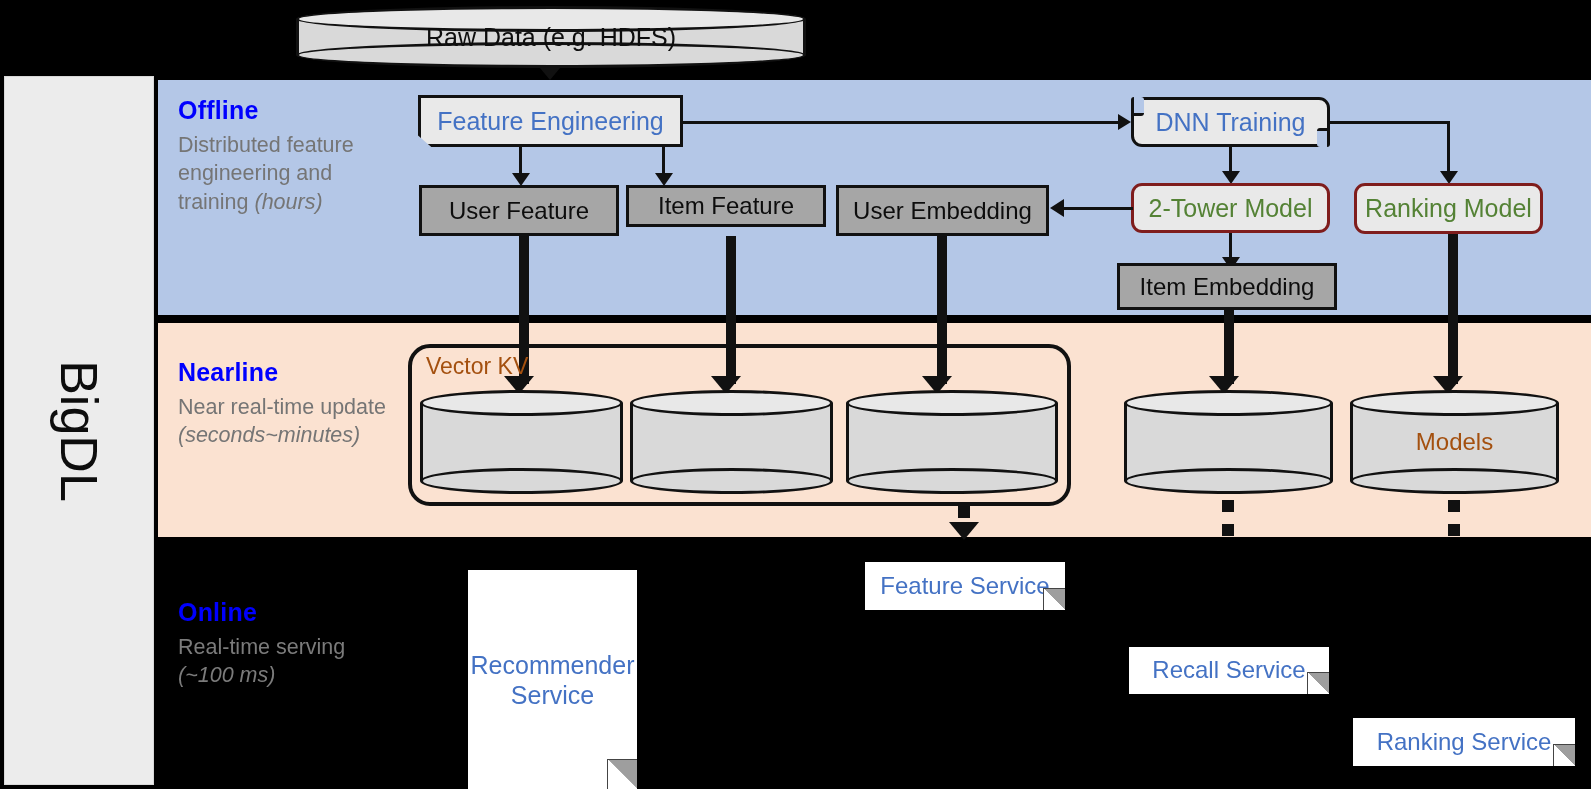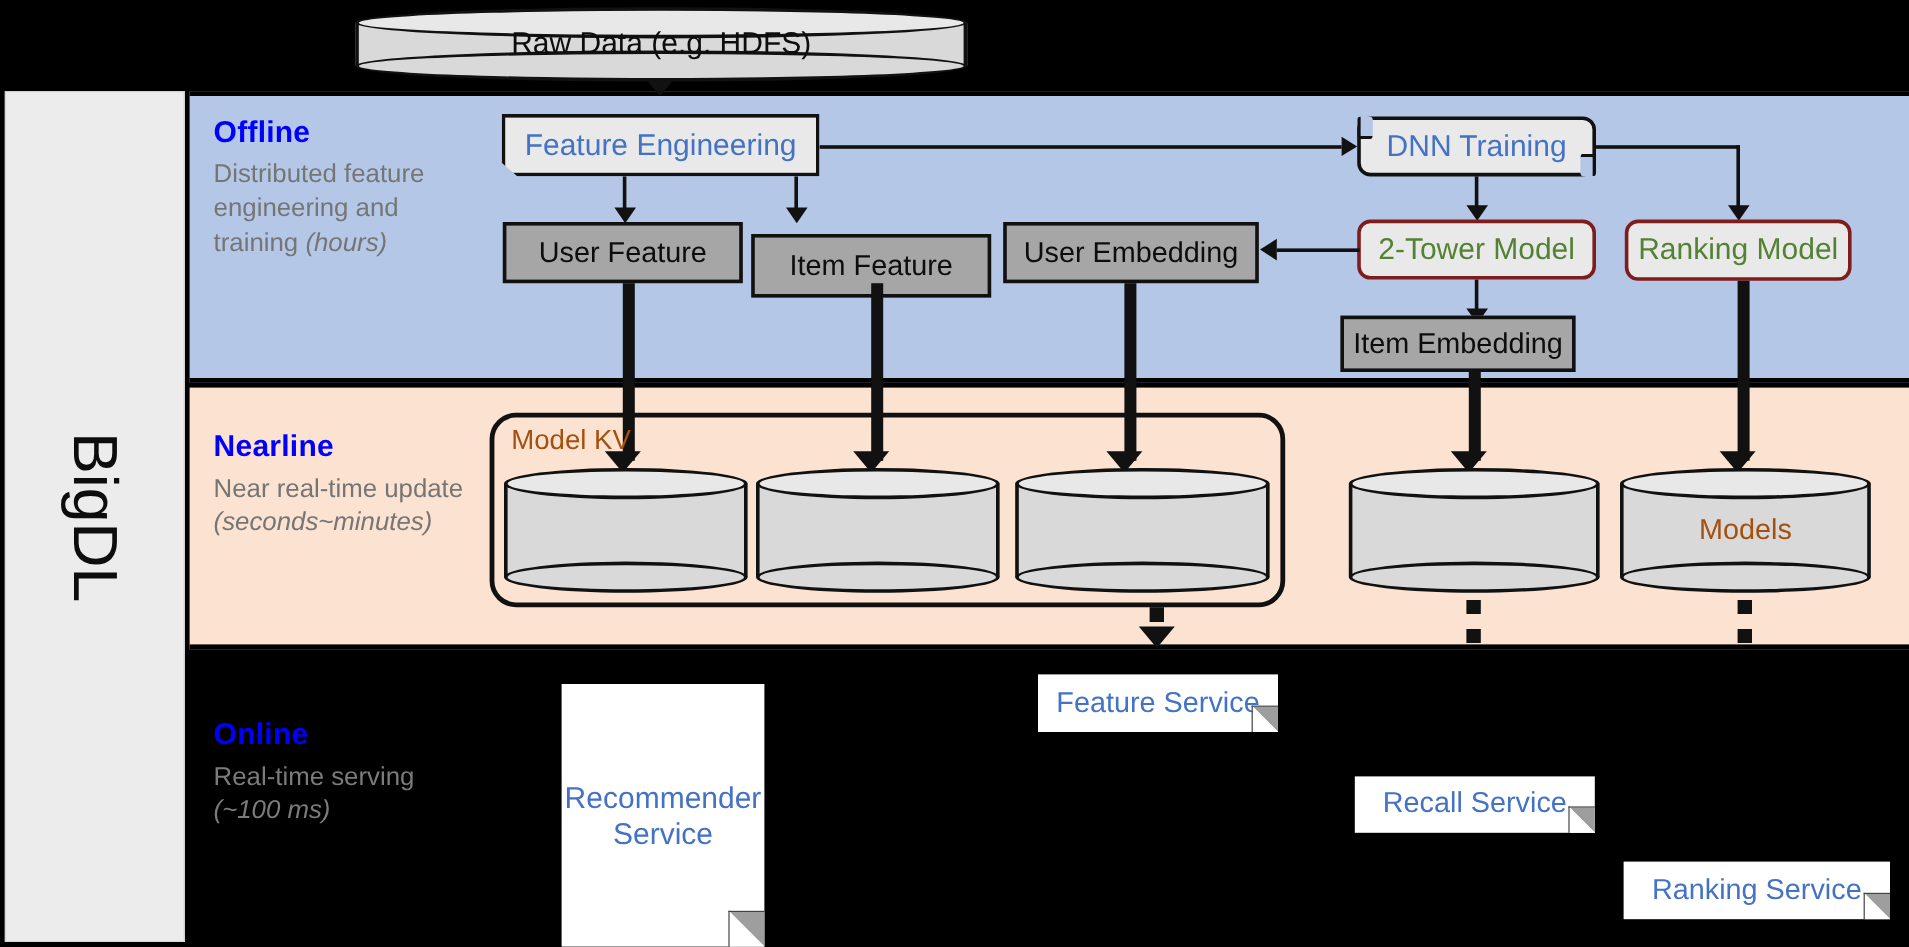--- a/index.html
+++ b/index.html
@@ -316,62 +316,62 @@
   <div class="ln ln-v" style="left:1229px; top:147px; height:26px;"></div>
   <div class="arrow-down" style="left:1222px; top:171px;"></div>
 
   <div class="ln ln-h" style="left:1330px; top:121px; width:120px;"></div>
   <div class="ln ln-v" style="left:1447px; top:121px; height:52px;"></div>
   <div class="arrow-down" style="left:1440px; top:171px;"></div>
 
   <div class="node gray-box" style="left:419px; top:185px; width:200px; height:51px;">
     <span>User Feature</span>
   </div>
-  <div class="node gray-box" style="left:626px; top:195px; width:200px; height:53px;justify-content:center;">
+  <div class="node gray-box" style="left:626px; top:185px; width:200px; height:42px;justify-content:center;">
     <span>Item Feature</span>
   </div>
   <div class="node gray-box" style="left:836px; top:185px; width:213px; height:51px;">
     <span>User Embedding</span>
   </div>
 
   <div class="node proc-box green-txt" style="left:1131px; top:183px; width:199px; height:50px;">
     <span>2-Tower Model</span>
   </div>
 
   <div class="ln ln-h" style="left:1064px; top:207px; width:69px;"></div>
   <div class="arrow-left" style="left:1050px; top:199px;"></div>
 
   <div class="node proc-box green-txt" style="left:1354px; top:183px; width:189px; height:51px;">
     <span>Ranking Model</span>
   </div>
 
   <div class="ln ln-v" style="left:1229px; top:233px; height:27px;"></div>
   <div class="arrow-down" style="left:1222px; top:257px;"></div>
 
-  <div class="node gray-box" style="left:1117px; top:263px; width:196px; height:47px;">
+  <div class="node gray-box" style="left:1117px; top:263px; width:220px; height:47px;">
     <span>Item Embedding</span>
   </div>
 
   <div class="ln thick-v" style="left:519px; top:236px; height:148px;"></div>
   <div class="arrow-down fat" style="left:504px; top:376px;"></div>
 
   <div class="ln thick-v" style="left:726px; top:236px; height:148px;"></div>
   <div class="arrow-down fat" style="left:711px; top:376px;"></div>
 
   <div class="ln thick-v" style="left:937px; top:236px; height:148px;"></div>
   <div class="arrow-down fat" style="left:922px; top:376px;"></div>
 
   <div class="ln thick-v" style="left:1224px; top:310px; height:74px;"></div>
   <div class="arrow-down fat" style="left:1209px; top:376px;"></div>
 
   <div class="ln thick-v" style="left:1448px; top:234px; height:150px;"></div>
   <div class="arrow-down fat" style="left:1433px; top:376px;"></div>
 
   <div id="redis-group" style="left:408px; top:344px; width:663px; height:162px;"></div>
-  <div id="redis-label" style="left:426px; top:353px;">Model KV</div>
+  <div id="redis-label" style="left:426px; top:353px;">Vector KV</div>
 
   <div class="cyl" style="left:420px; top:390px; width:203px; height:104px;">
     <div class="bottom"></div>
     <div class="body"></div>
     <div class="top"></div>
     <div class="cyl-label"></div>
   </div>
   <div class="cyl" style="left:630px; top:390px; width:203px; height:104px;">
     <div class="bottom"></div>
     <div class="body"></div>

